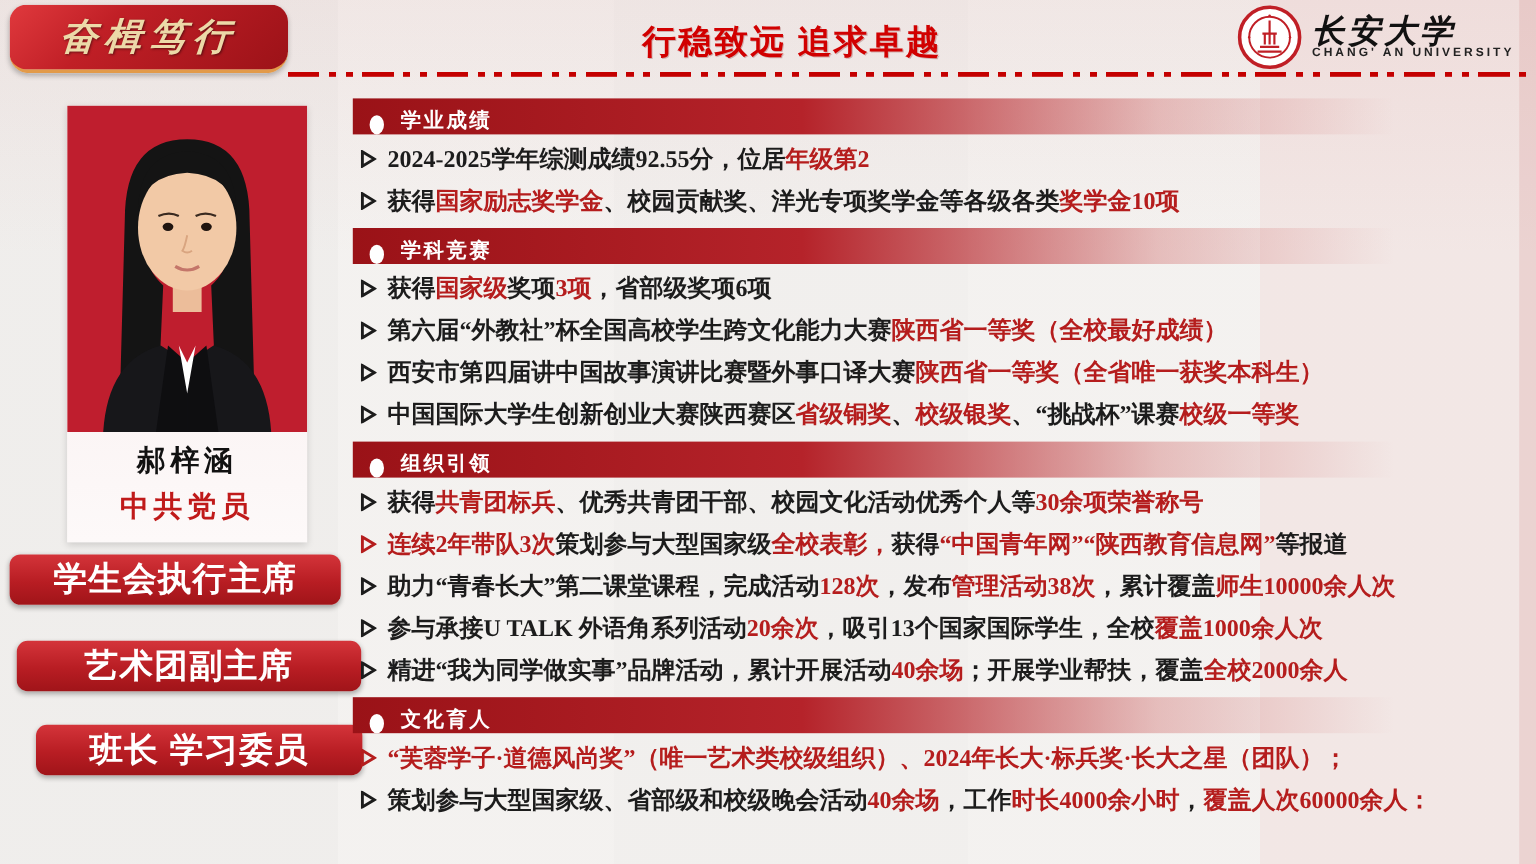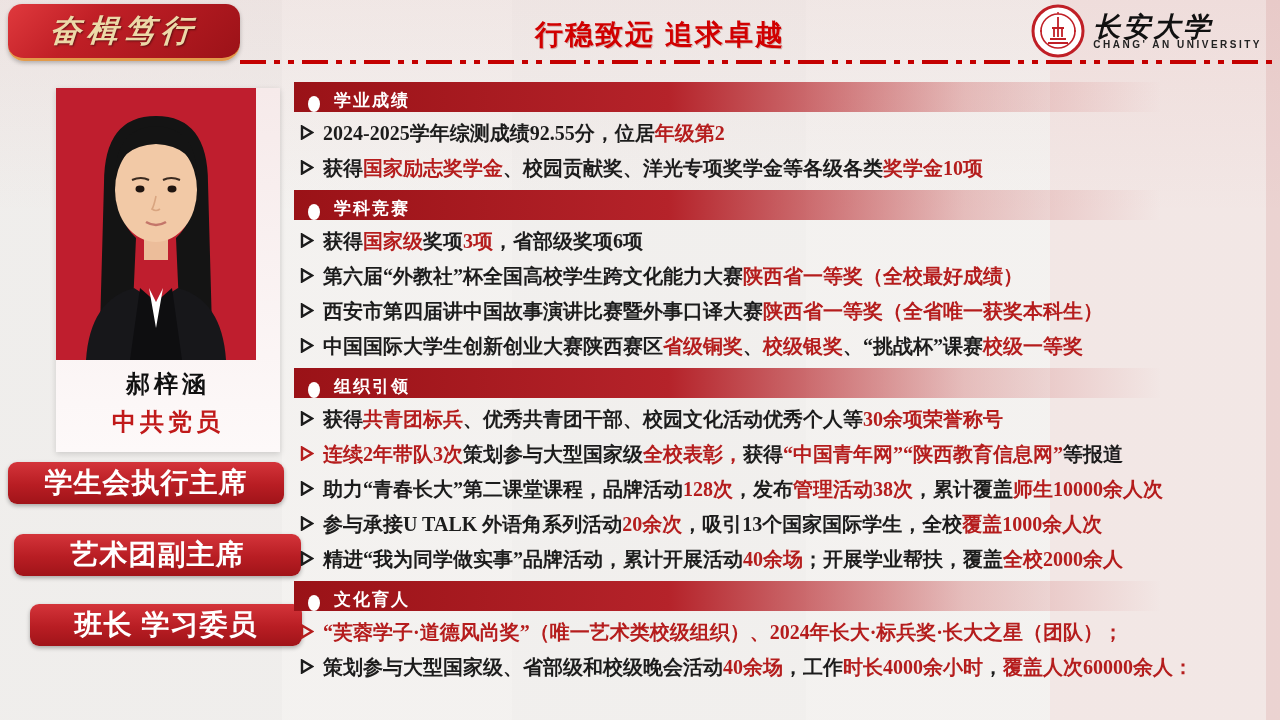--- a/index.html
+++ b/index.html
@@ -50,21 +50,21 @@
 
   
   .uni{position:absolute;right:18px;top:4px;display:flex;align-items:center;gap:8px;}
   .uni-seal{width:54px;height:54px;}
   .uni-names{display:flex;flex-direction:column;line-height:1;}
   .uni-cn{font-family:"DejaVu Serif", serif;font-weight:bold;font-style:italic;
     font-size:27px;color:#111;letter-spacing:3px;}
   .uni-en{font-size:10px;color:#222;letter-spacing:2.5px;margin-top:0;font-weight:bold;}
 
   
-  .photo-card{position:absolute;left:56px;top:88px;width:224px;height:364px;
+  .photo-card{position:absolute;left:56px;top:88px;width:200px;height:364px;
     background:linear-gradient(180deg,#f6eaea,#fdf9f9);
     box-shadow:0 2px 6px rgba(0,0,0,0.15);}
   .photo{width:200px;height:272px;display:block;}
   .p-name{font-family:"DejaVu Serif", serif;font-weight:bold;font-size:24px;
     color:#111;text-align:center;margin-top:8px;letter-spacing:4px;}
   .p-party{font-family:"DejaVu Serif", serif;font-weight:bold;font-size:24px;
     color:#c01a1a;text-align:center;margin-top:6px;letter-spacing:4px;}
 
   
   .role{
@@ -230,21 +230,21 @@
         </svg>
       </span>
       <span><span class="seg-red">连续2年带队3次</span><span class="seg-black">策划参与大型国家级</span><span class="seg-red">全校表彰，</span><span class="seg-black">获得</span><span class="seg-red">“中国青年网”“陕西教育信息网”</span><span class="seg-black">等报道</span></span>
     </div>
     <div class="item">
       <span class="marker" style="color: rgb(28, 28, 28);">
         <svg width="14" height="15" viewBox="0 0 14 15">
           <path d="M2 1.5 L12 7.5 L2 13.5 Z" fill="none" stroke="currentColor" stroke-width="2.4"></path>
         </svg>
       </span>
-      <span><span class="seg-black">助力“青春长大”第二课堂课程，品牌活动</span><span class="seg-red">128次</span><span class="seg-black">，发布</span><span class="seg-red">管理活动38次</span><span class="seg-black">，累计覆盖</span><span class="seg-red">师生10000余人次</span></span>
+      <span><span class="seg-black">助力“青春长大”第二课堂课程，完成活动</span><span class="seg-red">128次</span><span class="seg-black">，发布</span><span class="seg-red">管理活动38次</span><span class="seg-black">，累计覆盖</span><span class="seg-red">师生10000余人次</span></span>
     </div>
     <div class="item">
       <span class="marker" style="color: rgb(28, 28, 28);">
         <svg width="14" height="15" viewBox="0 0 14 15">
           <path d="M2 1.5 L12 7.5 L2 13.5 Z" fill="none" stroke="currentColor" stroke-width="2.4"></path>
         </svg>
       </span>
       <span><span class="seg-black">参与承接U TALK 外语角系列活动</span><span class="seg-red">20余次</span><span class="seg-black">，吸引13个国家国际学生，全校</span><span class="seg-red">覆盖1000余人次</span></span>
     </div>
     <div class="item">

